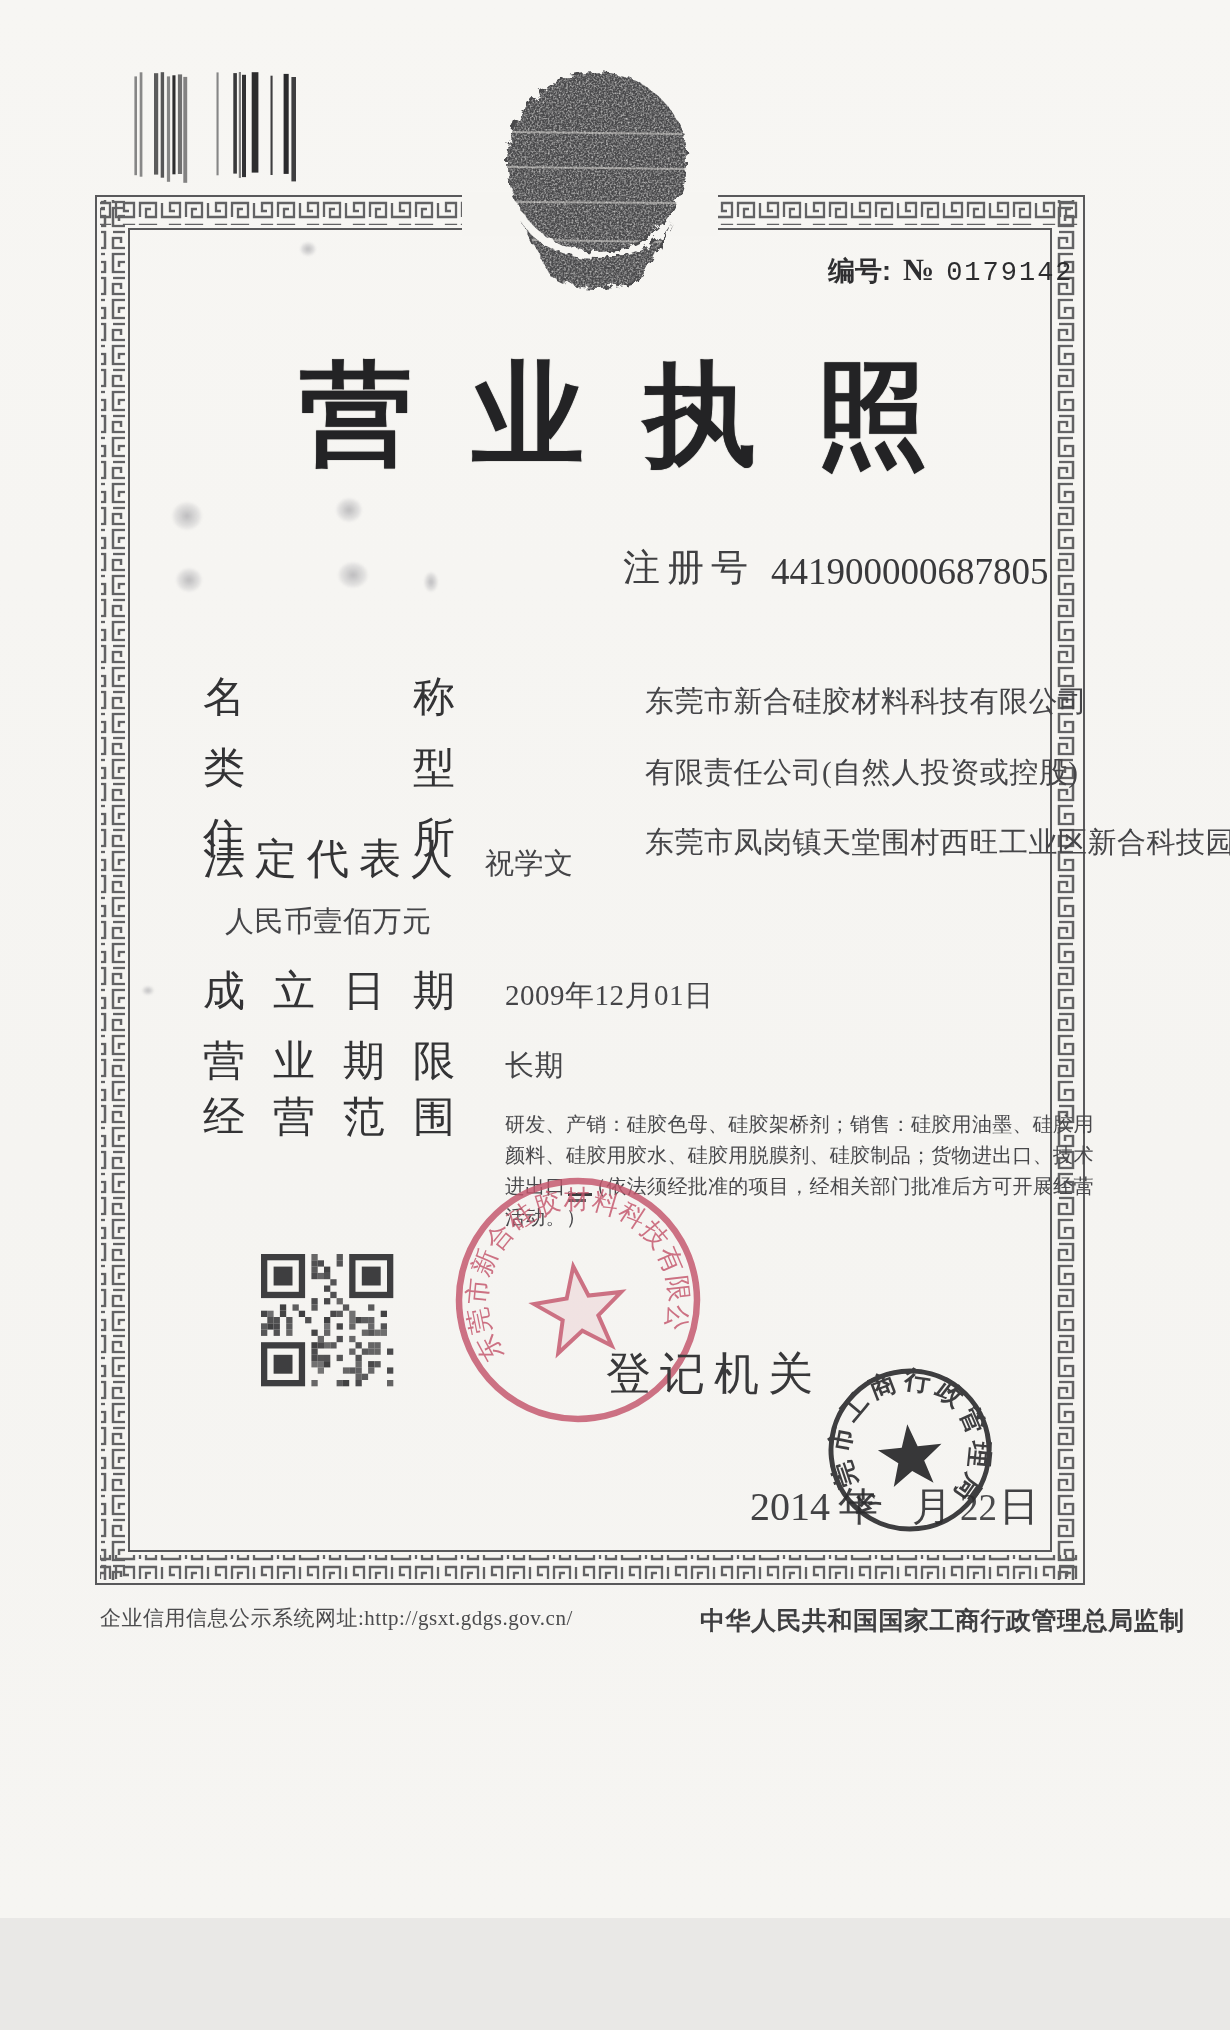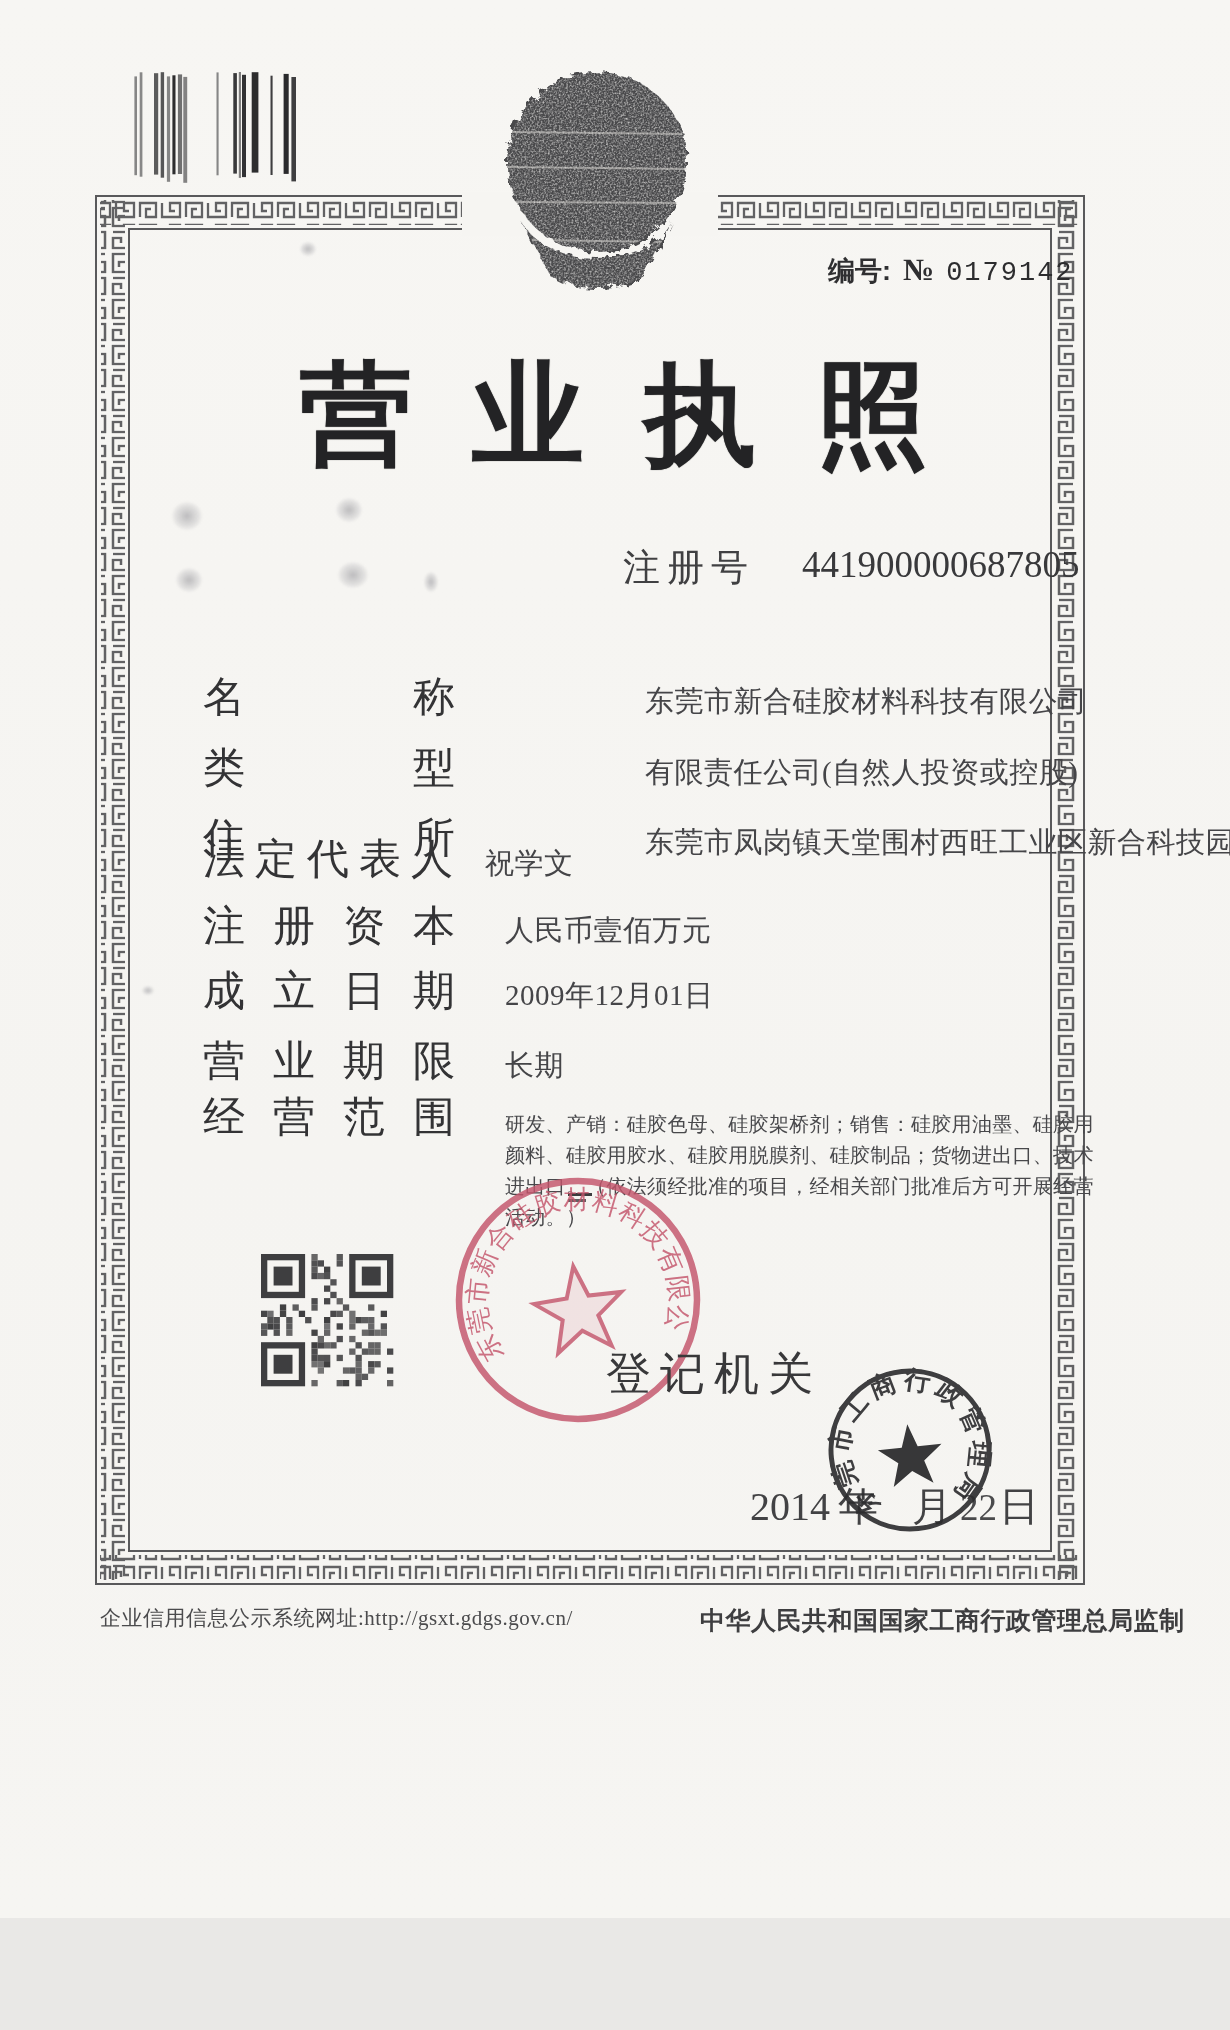--- a/index.html
+++ b/index.html
@@ -29,21 +29,21 @@
   
   .title{
     left:296px;top:338px;margin:4px;
     font-family:"Liberation Sans",sans-serif;
     font-size:112px;line-height:1.3;font-weight:900;
     letter-spacing:60px;white-space:nowrap;
     color:#232325;text-shadow:0 0 1px rgba(30,30,30,.7);
   }
 
   
-  .regno{left:623px;top:543px;display:flex;align-items:flex-start;white-space:nowrap;gap:31px;}
+  .regno{left:623px;top:543px;display:flex;align-items:flex-end;white-space:nowrap;}
   .regno .lab{font-size:37px;letter-spacing:7px;color:#404042;font-weight:500;}
   .regno .val{margin-left:16px;font-size:37px;color:#39393b;font-family:Liberation Serif, serif;}
 
   
   .frow{position:absolute;left:203px;display:flex;align-items:baseline;white-space:nowrap;}
   .flabel{flex:0 0 254px;font-size:42px;font-weight:500;color:#333335;line-height:1.15;}
   .sp2{letter-spacing:168px;margin-top:48px;}
   .sp4{letter-spacing:28px;}
   .sp5{letter-spacing:10px;}
   .fvalue{margin-left:22px;font-size:29px;color:#454548;letter-spacing:.5px;}
@@ -174,21 +174,20 @@
   </div>
   <div class="frow" style="top:766px">
     <span class="flabel sp2">住所</span>
     <span class="fvalue">东莞市凤岗镇天堂围村西旺工业区新合科技园</span>
   </div>
   <div class="frow" style="top:835px">
     <span class="flabel sp5">法定代表人</span>
     <span class="fvalue">祝学文</span>
   </div>
   <div class="frow" style="top:902px">
-    <span class="flabel sp4">注册资本</span>
     <span class="fvalue">人民币壹佰万元</span>
   </div>
   <div class="frow" style="top:967px">
     <span class="flabel sp4">成立日期</span>
     <span class="fvalue">2009年12月01日</span>
   </div>
   <div class="frow" style="top:1037px">
     <span class="flabel sp4">营业期限</span>
     <span class="fvalue">长期</span>
   </div>

